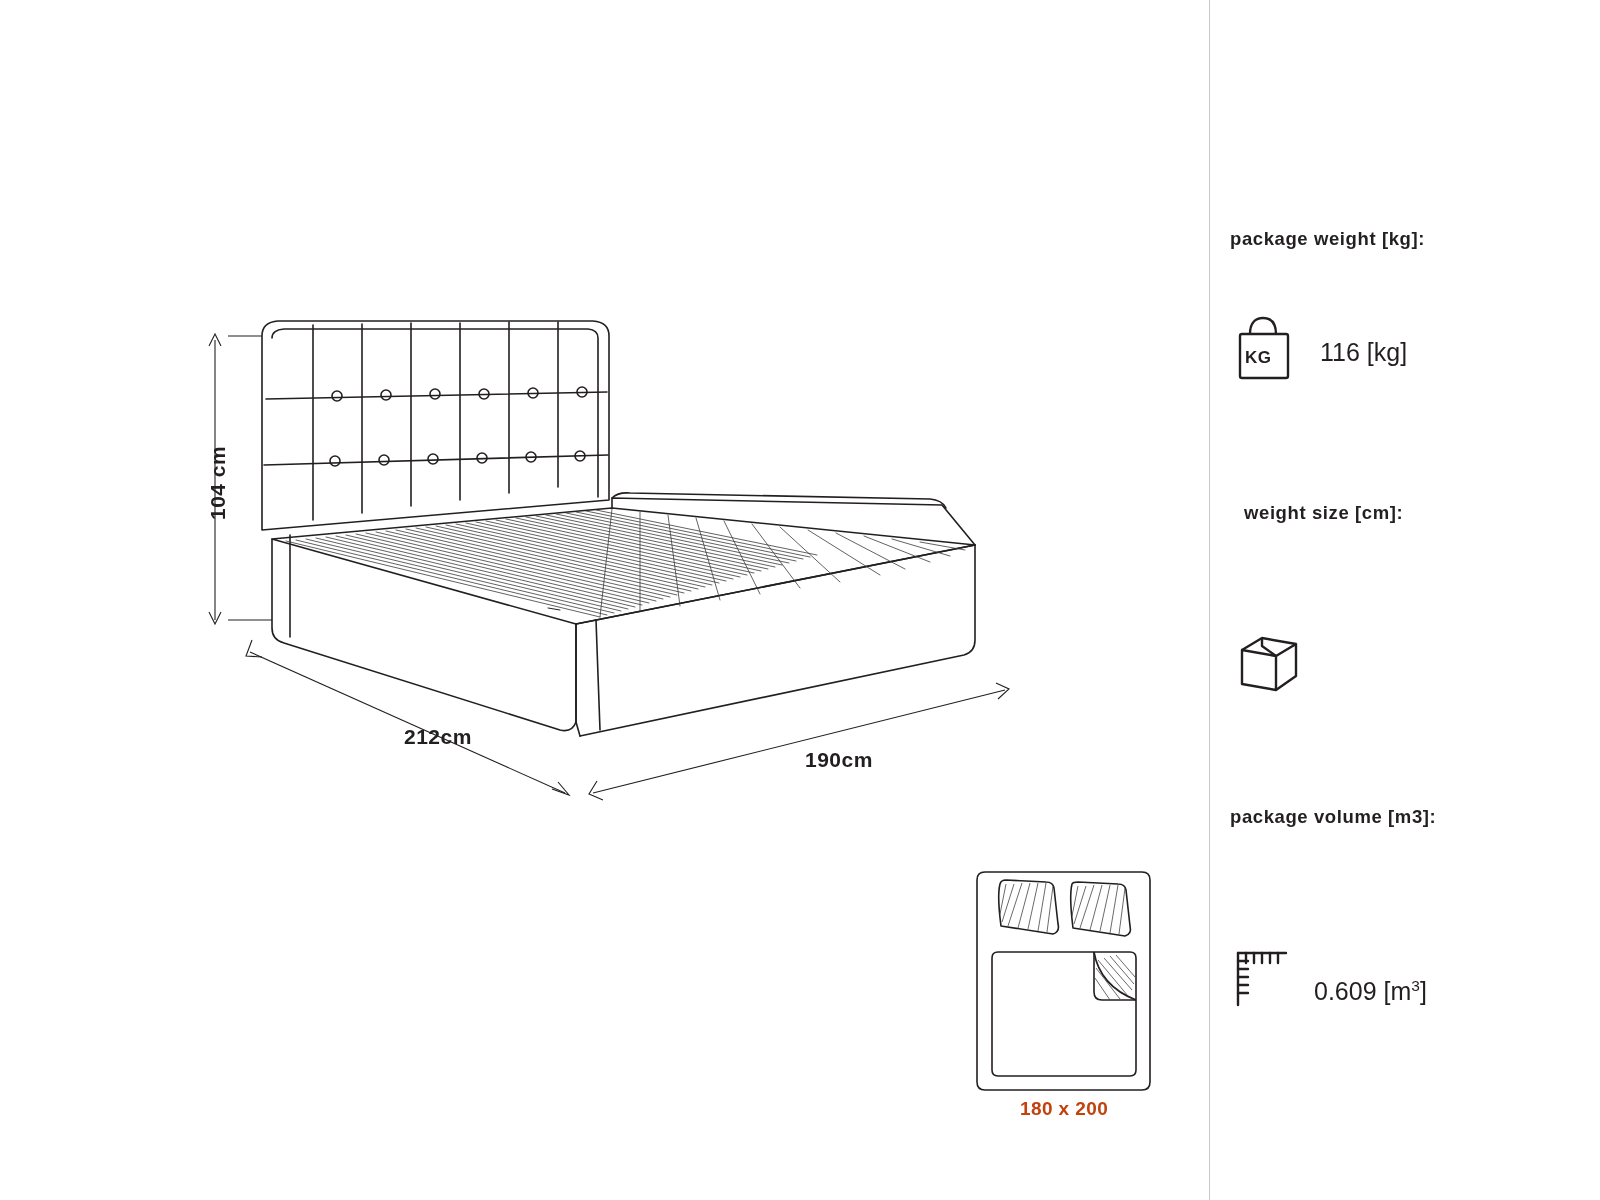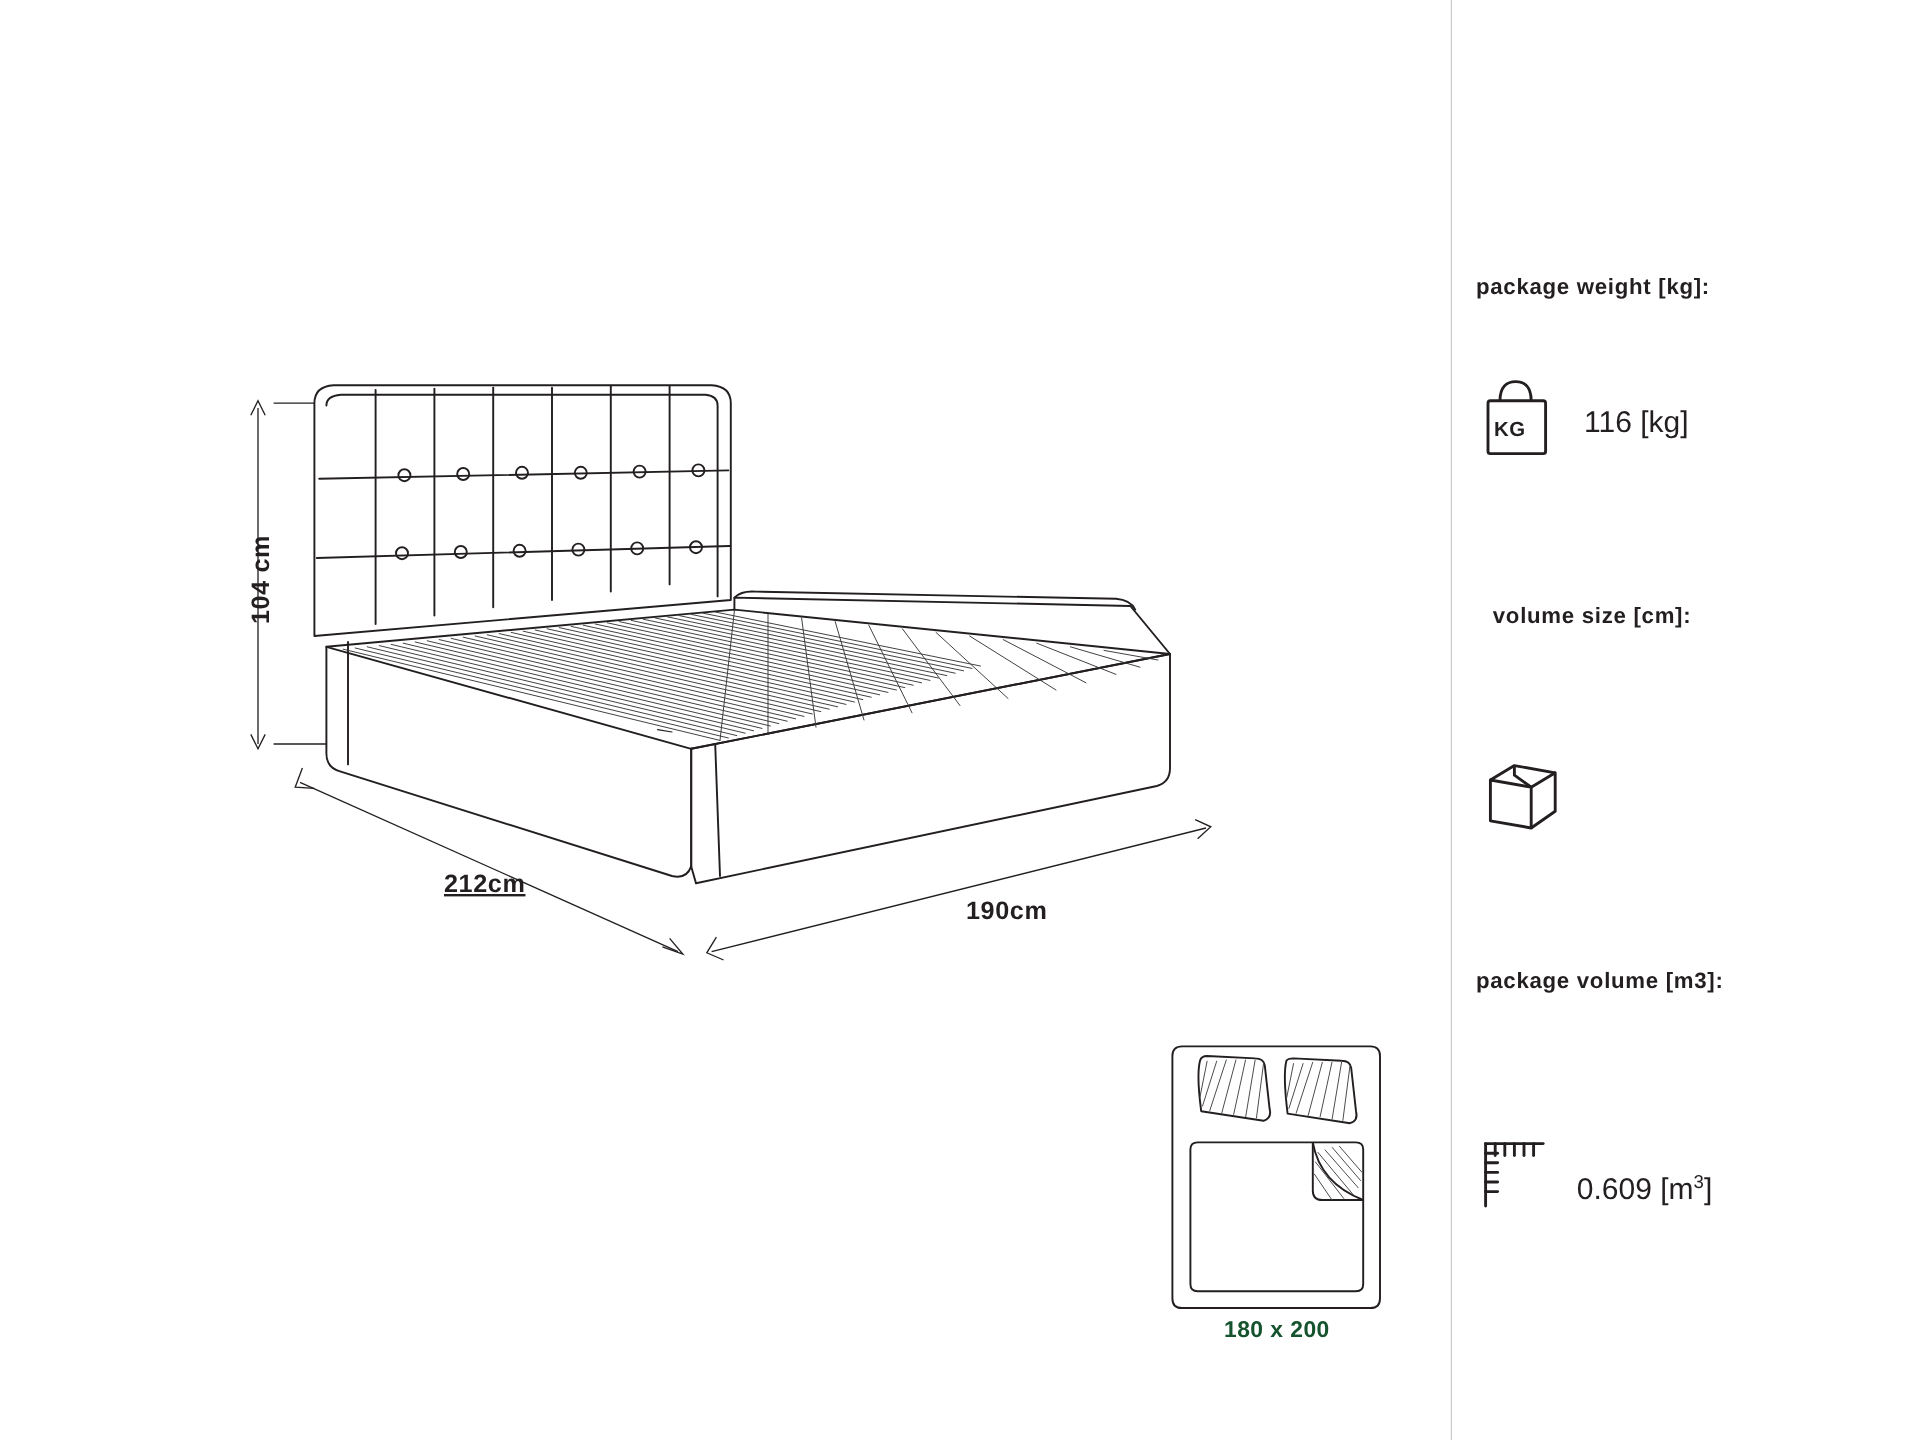--- a/index.html
+++ b/index.html
@@ -63,21 +63,21 @@
     position:absolute;
     font-size:25px;
     line-height:33px;
     color:#231f20;
     white-space:nowrap;
   }
   .val-lines b{font-weight:bold;}
   sup{font-size:.62em;vertical-align:super;}
   .topview-label{
     position:absolute;left:1020px;top:1098px;
-    font-size:19px;font-weight:bold;letter-spacing:.4px;color:#14532d;
+    font-size:19px;font-weight:bold;letter-spacing:.4px;color:#c2410c;
   }
 </style>
 </head>
 <body>
 
 <div class="sheet">
 
   <div class="drawing">
 
     <svg width="1210" height="1200" viewBox="0 0 1210 1200">
@@ -229,42 +229,42 @@
         <path d="M1098,960 L1128,996"></path>
           <path d="M1104,958 L1132,990"></path>
         <path d="M1110,956 L1134,984"></path>
           <path d="M1116,955 L1135,977"></path>
         <path d="M1096,968 L1120,999"></path>
           <path d="M1095,978 L1110,1000"></path>
       </g>
     </svg>
 
     <div class="dim-label dim-vert" style="left:206px;top:520px;">104 cm</div>
-    <div class="dim-label" style="left:370px;top:725px;text-decoration:underline;">212cm</div>
+    <div class="dim-label" style="left:404px;top:725px;">212cm</div>
     <div class="dim-label" style="left:805px;top:748px;">190cm</div>
     <div class="topview-label">180 x 200</div>
   </div>
 
   <div class="vdivider"></div>
 
   <div class="info">
 
     <div class="sec-label" style="left:20px;top:228px;">package weight [kg]:</div>
 
     <div class="icon-box" style="left:22px;top:312px;text-align:center;">
       <svg width="64" height="72" viewBox="0 0 64 72" fill="none" stroke="#231f20" stroke-width="2.4">
         <path d="M18,22 C18,10 24,6 31,6 C38,6 44,10 44,22"></path>
         <rect x="8" y="22" width="48" height="44" rx="2"></rect>
       </svg>
       <span style="position:absolute;left:13px;top:36px;font-size:17px;font-weight:bold;letter-spacing:.5px;">KG</span>
     </div>
 
     <div class="val" style="left:110px;top:338px;text-align:center;">116 [kg]</div>
 
-    <div class="sec-label" style="left:34px;top:502px;">volume size [cm]:</div>
+    <div class="sec-label" style="left:34px;top:502px;">weight size [cm]:</div>
 
     <div class="icon-box" style="left:26px;top:630px;">
       <svg width="66" height="64" viewBox="0 0 66 64" fill="none" stroke="#231f20" stroke-width="2.4" stroke-linejoin="round">
         <path d="M6,20 L6,54 L40,60 L40,26 Z"></path>
         <path d="M40,26 L60,14 L60,46 L40,60"></path>
         <path d="M6,20 L26,8 L60,14"></path>
         <path d="M26,8 L26,16 L40,26"></path>
       </svg>
     </div>
 

